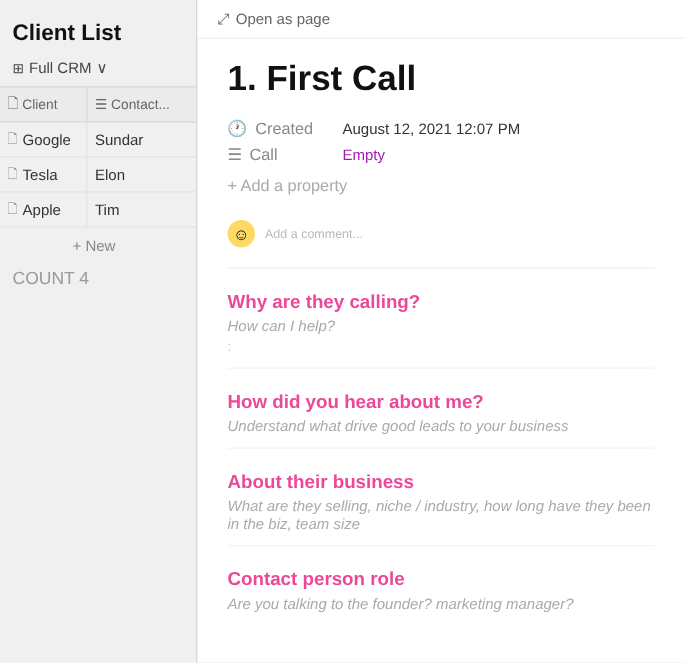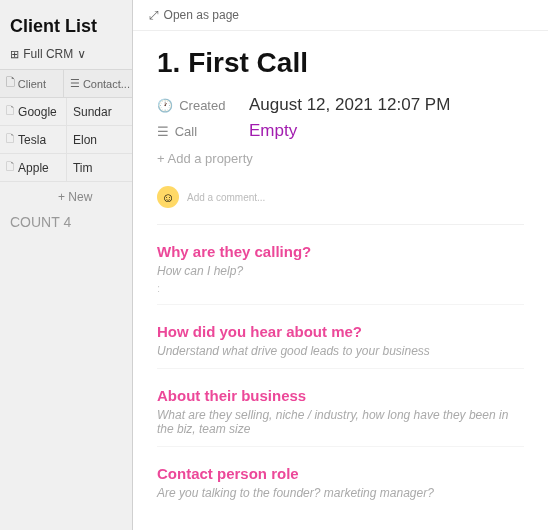--- a/index.html
+++ b/index.html
@@ -7,21 +7,21 @@
       font-family: -apple-system, BlinkMacSystemFont, 'Segoe UI', sans-serif;
       background: #e8e8e8;
       width: 548px;
       height: 530px;
       overflow: hidden;
       display: flex;
     }
 
     
     .left-panel {
-      width: 133px;
+      width: 158px;
       background: #f0f0f0;
       border-right: 1px solid #d0d0d0;
       flex-shrink: 0;
       display: flex;
       flex-direction: column;
       padding-top: 8px;
     }
 
     .left-title {
       font-size: 18px;
@@ -168,21 +168,21 @@
       display: flex;
       align-items: center;
       gap: 6px;
       font-size: 13px;
       color: #888;
       width: 80px;
       flex-shrink: 0;
     }
 
     .property-value {
-      font-size: 17px;
+      font-size: 12px;
       color: #333;
     }
 
     .property-value.empty {
       color: #a21caf;
     }
 
     .add-property-row {
       display: flex;
       align-items: center;

